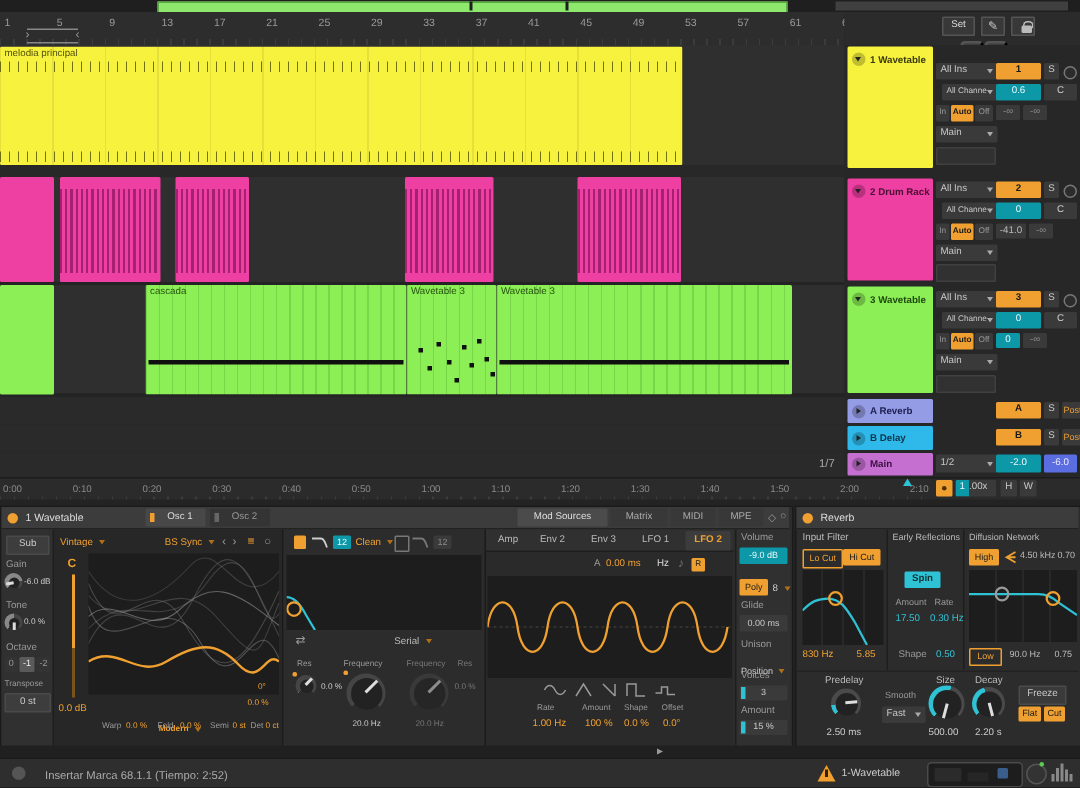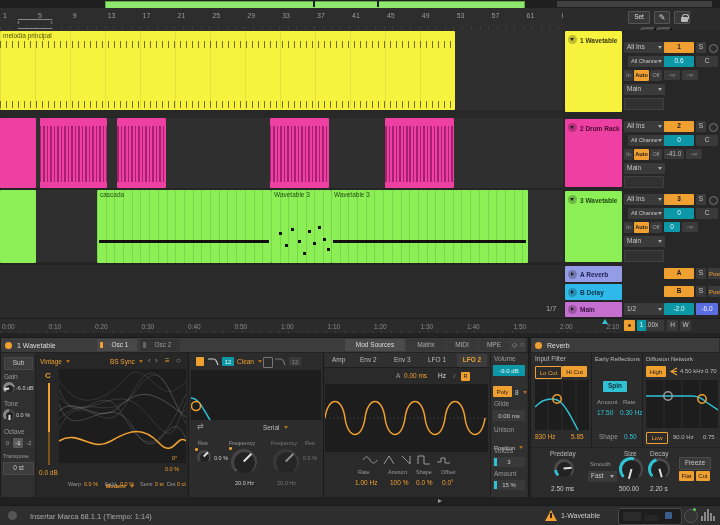--- a/index.html
+++ b/index.html
@@ -534,21 +534,21 @@
     <div class="bx fill-o" style="left:148px;top:133px;width:15px;height:10px;font-size:6px;">Flat</div>
     <div class="bx fill-o" style="left:165px;top:133px;width:14px;height:10px;font-size:6px;">Cut</div>
   </div>
 
   <div class="abs" style="left:0;top:497px;width:720px;height:8px;background:#202020;">
     <span style="position:absolute;left:438px;top:1.5px;border-top:2.8px solid transparent;border-bottom:2.8px solid transparent;border-left:4px solid #999;"></span>
   </div>
 
   <div class="abs" style="left:0;top:505px;width:720px;height:20px;background:#2e2e2e;border-top:1px solid #191919;">
     <span style="position:absolute;left:8px;top:5px;width:9px;height:9px;border-radius:50%;background:#555;"></span>
-    <span style="position:absolute;left:30px;top:6px;font-size:7.5px;color:#aaa;">Insertar Marca 68.1.1 (Tiempo: 1:14)</span>
+    <span style="position:absolute;left:30px;top:6px;font-size:7.5px;color:#aaa;">Insertar Marca 68.1.1 (Tiempo: 2:52)</span>
     <span style="position:absolute;left:545px;top:4px;border-left:6px solid transparent;border-right:6px solid transparent;border-bottom:11px solid #f0a030;">
       <i style="position:absolute;left:-1px;top:3px;width:2px;height:5px;background:#332200;"></i>
     </span>
     <span style="position:absolute;left:561px;top:6px;font-size:7px;color:#ccc;">1-Wavetable</span>
     <span style="position:absolute;left:618px;top:2px;width:62px;height:15px;background:#1d1d1d;border:1px solid #4a4a4a;border-radius:3px;">
       <i style="position:absolute;left:4px;top:3px;width:18px;height:9px;background:#2b2b2b;border-radius:1px;"></i>
       <i style="position:absolute;left:26px;top:6px;width:14px;height:6px;background:#262626;"></i>
       <i style="position:absolute;left:46px;top:3px;width:7px;height:7px;background:#3a5e8c;border-radius:1px;"></i>
     </span>
     <span style="position:absolute;left:684px;top:3px;width:12px;height:12px;border-radius:50%;background:#333;border:1px solid #555;">

